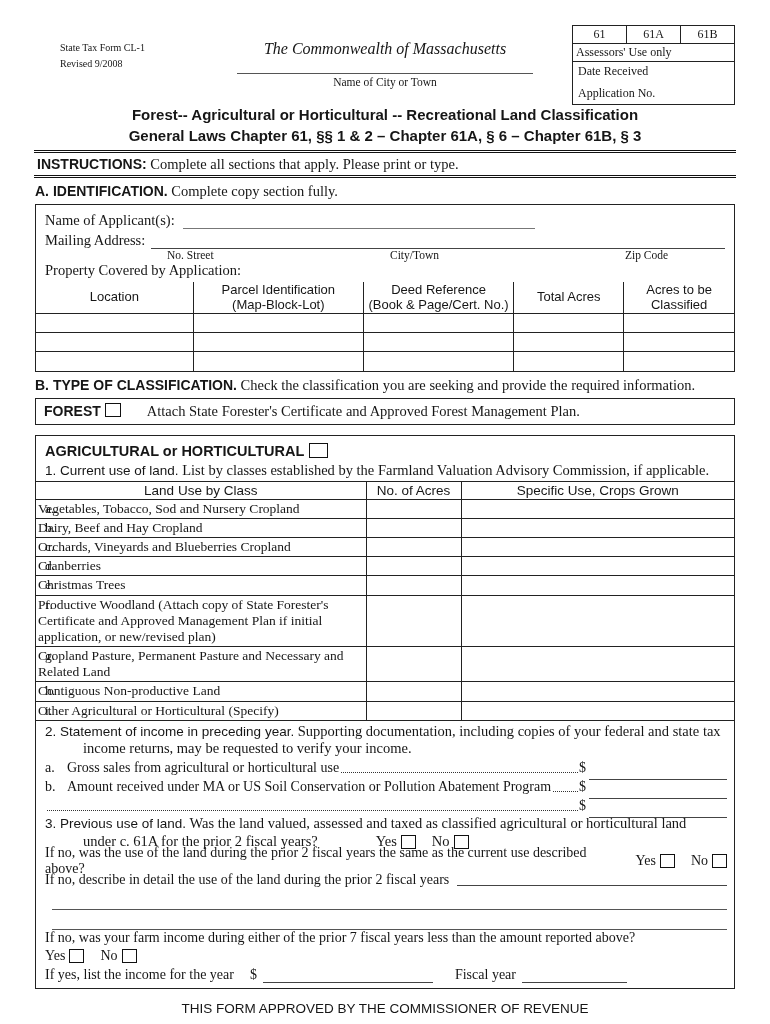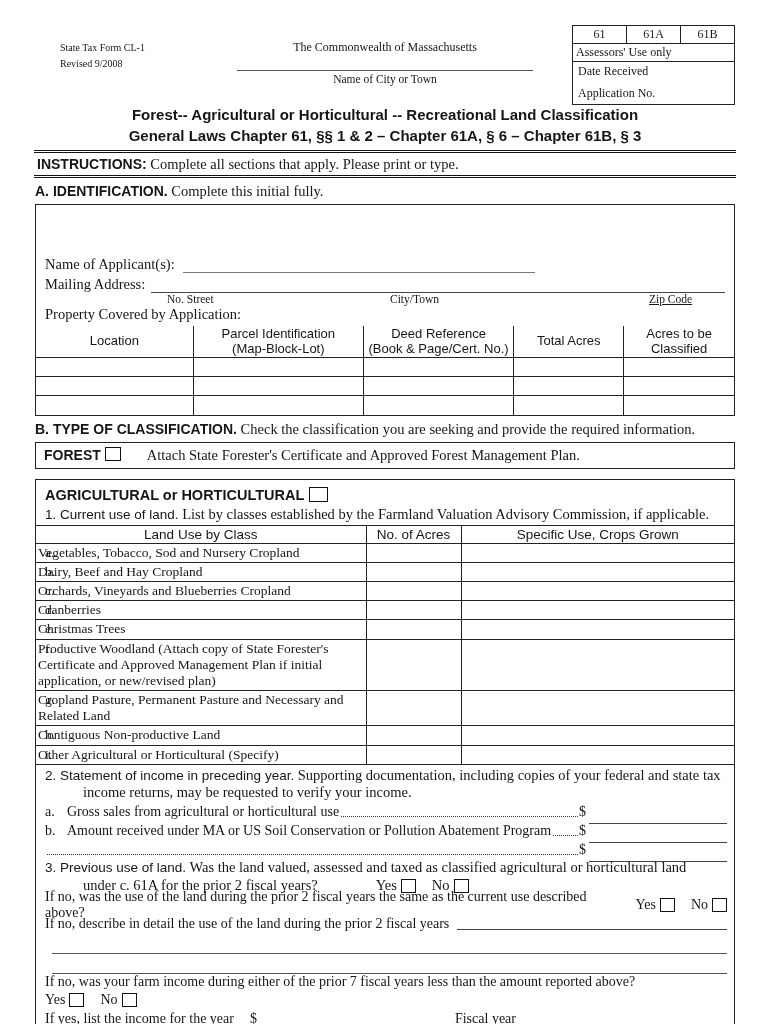--- a/index.html
+++ b/index.html
@@ -12,21 +12,21 @@
     font-family: "Liberation Serif", serif;
     font-size: 14px;
     overflow: hidden;
   }
   .sans { font-family: "Liberation Sans", sans-serif; }
 
   
   .header { position: relative; height: 102px; }
   .form-meta { position:absolute; left:60px; top:40px; font-size:10px; line-height:1.55; }
   .center-head { position:absolute; left:235px; top:40px; width:300px; text-align:center; }
-  .commonwealth { font-size:12px; }
+  .commonwealth { font-size:16px;font-style:italic; }
   .city-line { border-bottom:1px solid #555; height:16px; margin:0 2px; }
   .city-label { font-size:11.5px; padding-top:2px; }
   .assessor-box { position:absolute; right:35px; top:25px; width:163px; border-collapse:collapse; font-size:12px; }
   .assessor-box td { border:1px solid #222; padding:1px 3px; }
   .assessor-box .c { text-align:center; width:33.3%; }
   .assessor-box .use { }
   .assessor-box .big { padding:3px 5px 4px 5px; }
   .assessor-box .big div { line-height:1.1; }
   .assessor-box .big .gap { height:9px; }
 
@@ -36,28 +36,28 @@
 
   
   .dbl { margin:0 34px; height:3px; border-top:1.6px solid #111; border-bottom:1.6px solid #111; margin-top:4px; }
   .instructions { margin:0 35px; padding:3px 2px 2px 2px; font-size:14.5px; }
   .instructions .lbl { font-weight:bold; font-size:14px; }
   .sec-heading { margin:5px 35px 0 35px; font-size:14.5px; }
   .sec-heading .lbl { font-weight:bold; font-size:14px; }
 
   
   .boxa { margin:4px 35px 0 35px; border:1.5px solid #222; padding:3px 0 0 0; }
-  .boxa-inner { padding:0 9px;margin-top:44px; }
+  .boxa-inner { padding:0 9px; }
   .line-row { display:flex; align-items:flex-end; height:21px; font-size:14.5px; }
   .wline { border-bottom:1px solid #777; height:14px; }
   .name-line { width:352px; margin-left:8px; }
   .mail-line { flex:1; margin-left:6px; }
   .sublabels { position:relative; height:13px; font-size:11.5px; }
   .sublabels span { position:absolute; top:0; }
-  .sub-street { left:122px; } .sub-city { left:345px; } .sub-zip { left:604px;text-decoration:underline; }
+  .sub-street { left:122px; } .sub-city { left:345px; } .sub-zip { left:580px; }
   .prop-row { height:19px; font-size:14.5px; }
   table.idtab { width:100%; border-collapse:collapse; margin-top:1px; }
   table.idtab th { font-family:"Liberation Sans",sans-serif; font-weight:normal; font-size:13px; line-height:1.12; border:1px solid #222; padding:1px 2px; }
   table.idtab td { border:1px solid #222; height:19px; }
   table.idtab tr:first-child th { border-top:none; }
   table.idtab th:first-child, table.idtab td:first-child { border-left:none; }
   table.idtab th:last-child, table.idtab td:last-child { border-right:none; }
   table.idtab tr:last-child td { border-bottom:none; }
 
   
@@ -152,21 +152,21 @@
 
   <div class="dbl"></div>
   <div class="instructions">
     <span class="lbl sans">INSTRUCTIONS:</span>
     <span>Complete all sections that apply.  Please print or type.</span>
   </div>
   <div class="dbl" style="margin-top:0"></div>
 
   <div class="sec-heading">
     <span class="lbl sans">A.  IDENTIFICATION.</span>
-    <span>Complete this initial fully.</span>
+    <span>Complete copy section fully.</span>
   </div>
 
   <div class="boxa">
     <div class="boxa-inner">
       <div class="line-row">
         <span>Name of Applicant(s):</span>
         <span class="wline name-line"></span>
       </div>
       <div class="line-row" style="height:20px">
         <span>Mailing Address:</span>

